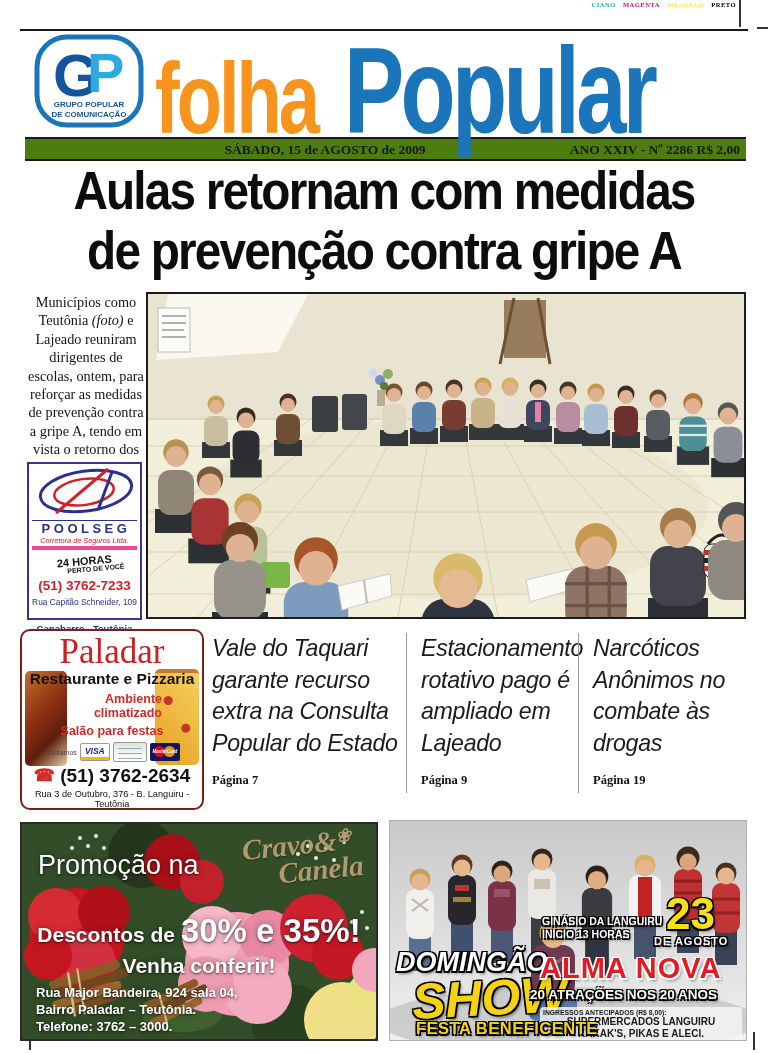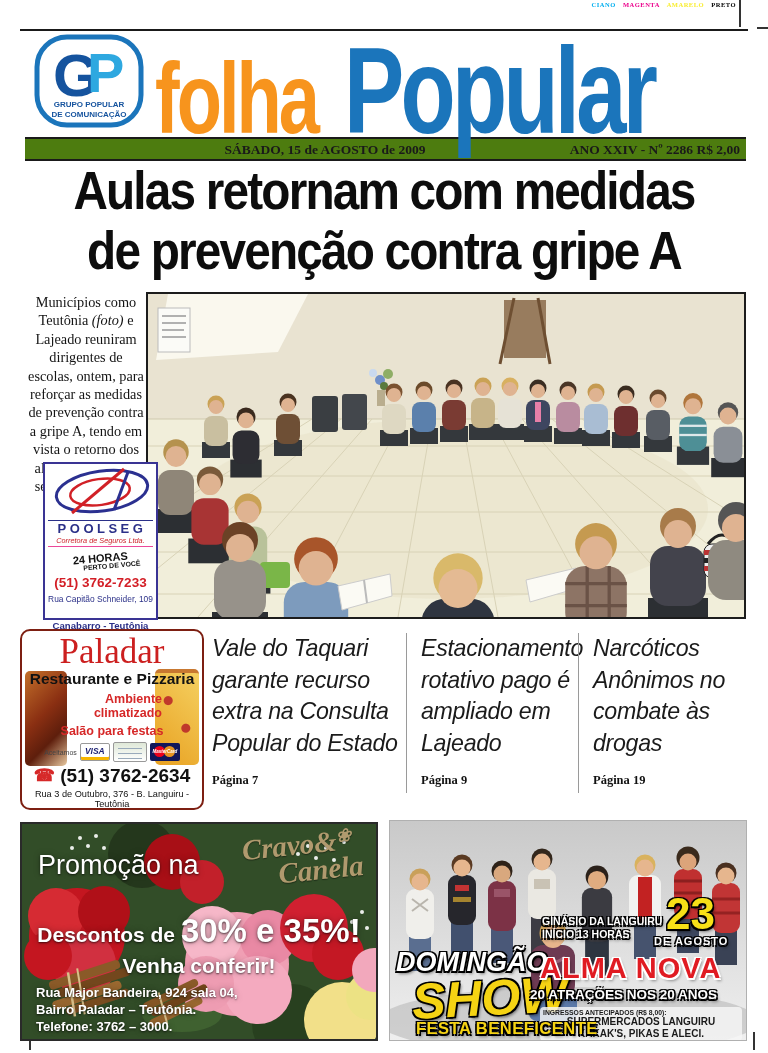--- a/index.html
+++ b/index.html
@@ -28,25 +28,25 @@
   
   .leadcol{position:absolute;left:28px;top:293px;width:116px;text-align:center;
     font-family:"Liberation Serif",serif;}
   .leadcol p{margin:0;font-size:14.3px;line-height:18.4px;color:#141414;}
   .leadcol .foto{font-style:italic;}
   .pagesref{margin-top:12px;font-weight:bold;font-size:14px;color:#111;}
   
   .photo{position:absolute;left:146px;top:292px;width:600px;height:327px;border:2px solid #1c1c1c;
     box-sizing:border-box;background:#efecd8;}
   
-  .poolseg{position:absolute;left:43px;top:462px;width:115px;height:158px;border:2px solid #3a3494;
+  .poolseg{position:absolute;left:27px;top:462px;width:115px;height:158px;border:2px solid #3a3494;
     box-sizing:border-box;background:#fff;text-align:center;padding-top:2px;}
   .ps-name{font-weight:bold;font-size:13px;letter-spacing:3.5px;color:#2b3088;
     border-top:1px solid #2b3088;margin:0 3px;padding-left:3px;}
-  .ps-tag{font-style:italic;font-size:7.3px;color:#cc2128;border-bottom:1px solid #ec4899;
+  .ps-tag{font-style:italic;font-size:7.3px;color:#cc2128;border-bottom:4px solid #ec4899;
     margin:0 3px;padding-bottom:1px;}
   .ps-hours{margin-top:5px;transform:rotate(-5deg);color:#111;}
   .ps-hours .h1{font-weight:900;font-size:11px;}
   .ps-hours .h2{font-weight:bold;font-size:7px;margin-left:22px;margin-top:-1px;}
   .ps-phone{margin-top:5px;font-weight:900;font-size:13.5px;color:#d31e26;}
   .ps-a1{font-size:8.4px;color:#2b3088;margin-top:4px;}
   .ps-a2{font-size:9.6px;font-weight:bold;color:#2b3088;margin-top:16px;}
   
   .paladar{position:absolute;left:20px;top:629px;width:184px;height:181px;border:2px solid #7d1f12;
     border-radius:10px;box-sizing:border-box;background:#fff;overflow:hidden;text-align:center;z-index:2;}

